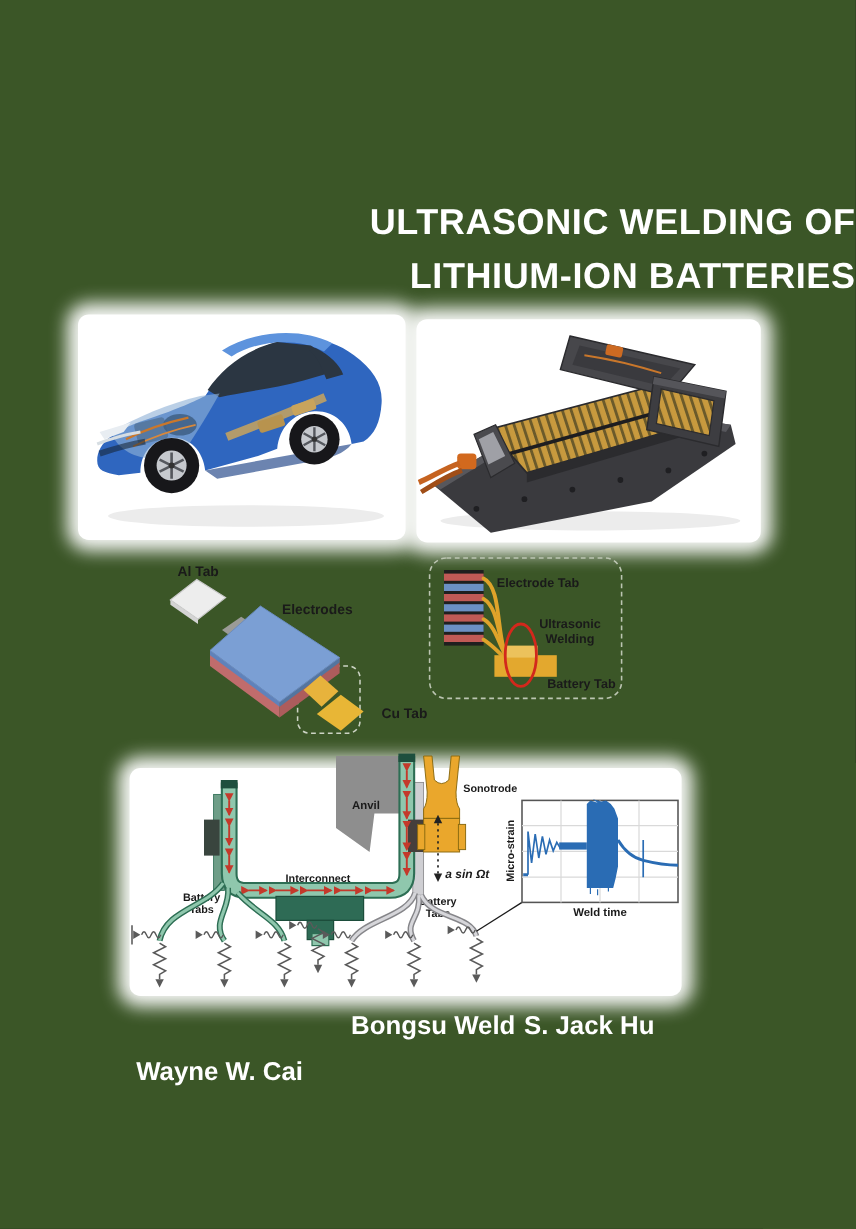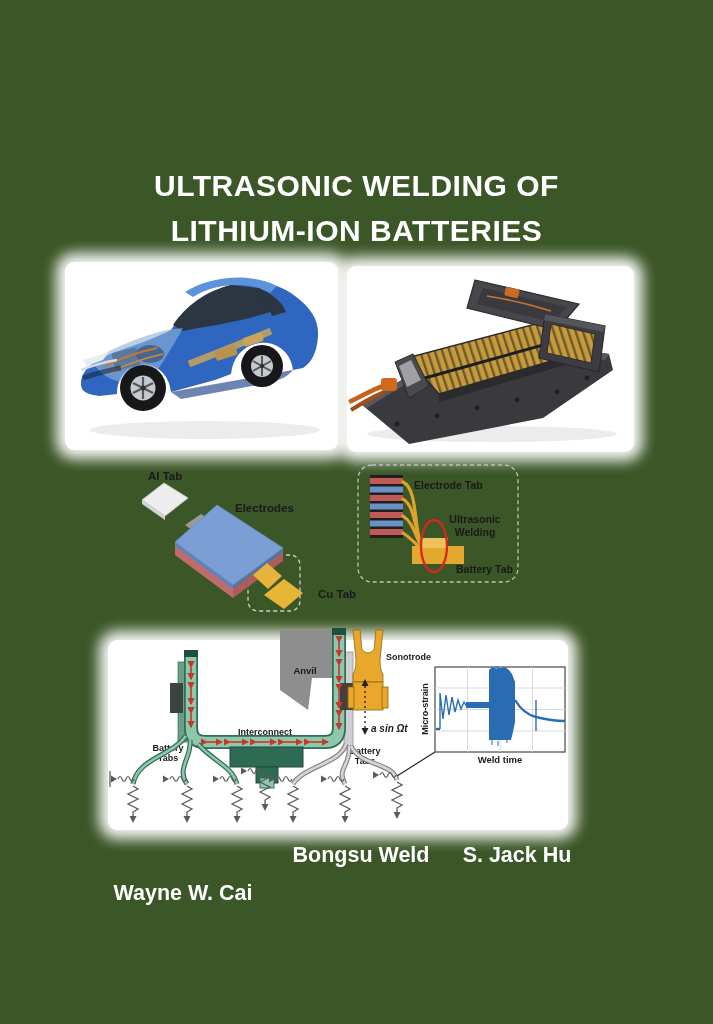--- a/index.html
+++ b/index.html
@@ -1,33 +1,33 @@
 <!DOCTYPE html>
 <html><head>
 <meta charset="utf-8">
 <style>
   html,body{margin:0;padding:0;}
   body{background:#222;}
   .cover{position:relative;width:713px;height:1024px;background:#3b5627;overflow:hidden;
          font-family:"Liberation Sans",sans-serif;}
-  .title{position:absolute;left:0;top:163px;width:713px;text-align:center;color:#fff;
+  .title{position:absolute;left:0;top:163px;width:713px;text-align:right;color:#fff;
          font-size:30px;font-weight:700;line-height:45px;letter-spacing:.5px;}
   .photo-panel{position:absolute;background:#fff;border-radius:9px;
                box-shadow:0 0 14px 9px rgba(255,255,255,.95);}
   #car-panel{left:65px;top:262px;width:273px;height:188px;}
   #pack-panel{left:347px;top:266px;width:287px;height:186px;}
   #schem-panel{left:108px;top:640px;width:460px;height:190px;}
   .diagram{position:absolute;}
   #cell-diagram{left:118px;top:455px;}
   #weld-diagram{left:350px;top:460px;}
   #schem-svg{left:108px;top:610px;z-index:2;}
   .authors{position:absolute;left:0;top:843px;width:713px;height:30px;color:#fff;
            font-weight:700;font-size:21.5px;}
   .authors span{position:absolute;transform:translateX(-50%);white-space:nowrap;}
-  #author-0{left:183px;margin-top:38px;} #author-1{left:361px;} #author-2{left:517px;}
+  #author-0{left:183px;margin-top:38px;} #author-1{left:361px;} #author-2{left:491px;}
   svg text{font-family:"Liberation Sans",sans-serif;}
   .dlabel{font-weight:700;fill:#1a1a1a;}
 </style>
 </head>
 <body>
 
 <div class="cover">
 
   <div class="title">
     <div>ULTRASONIC WELDING OF</div>

